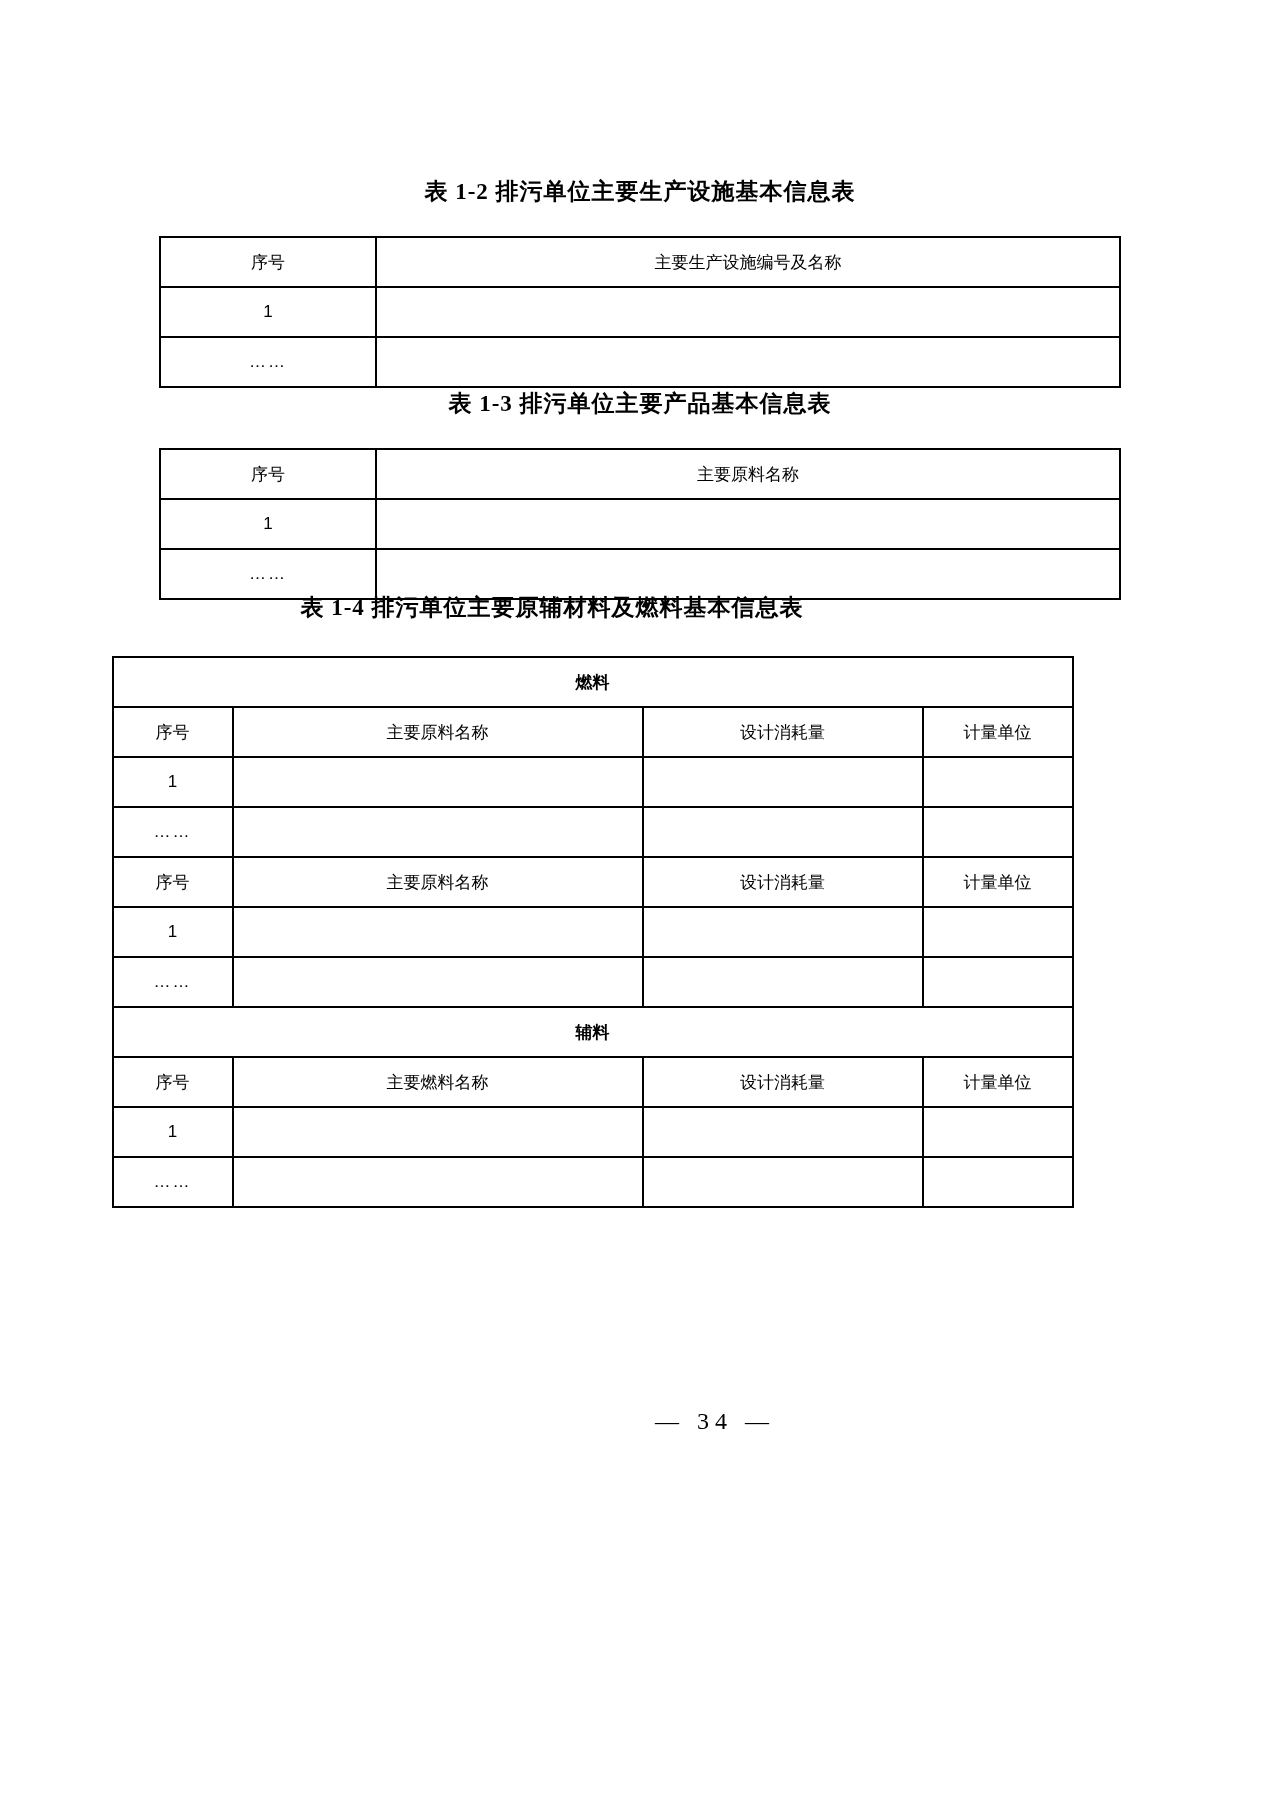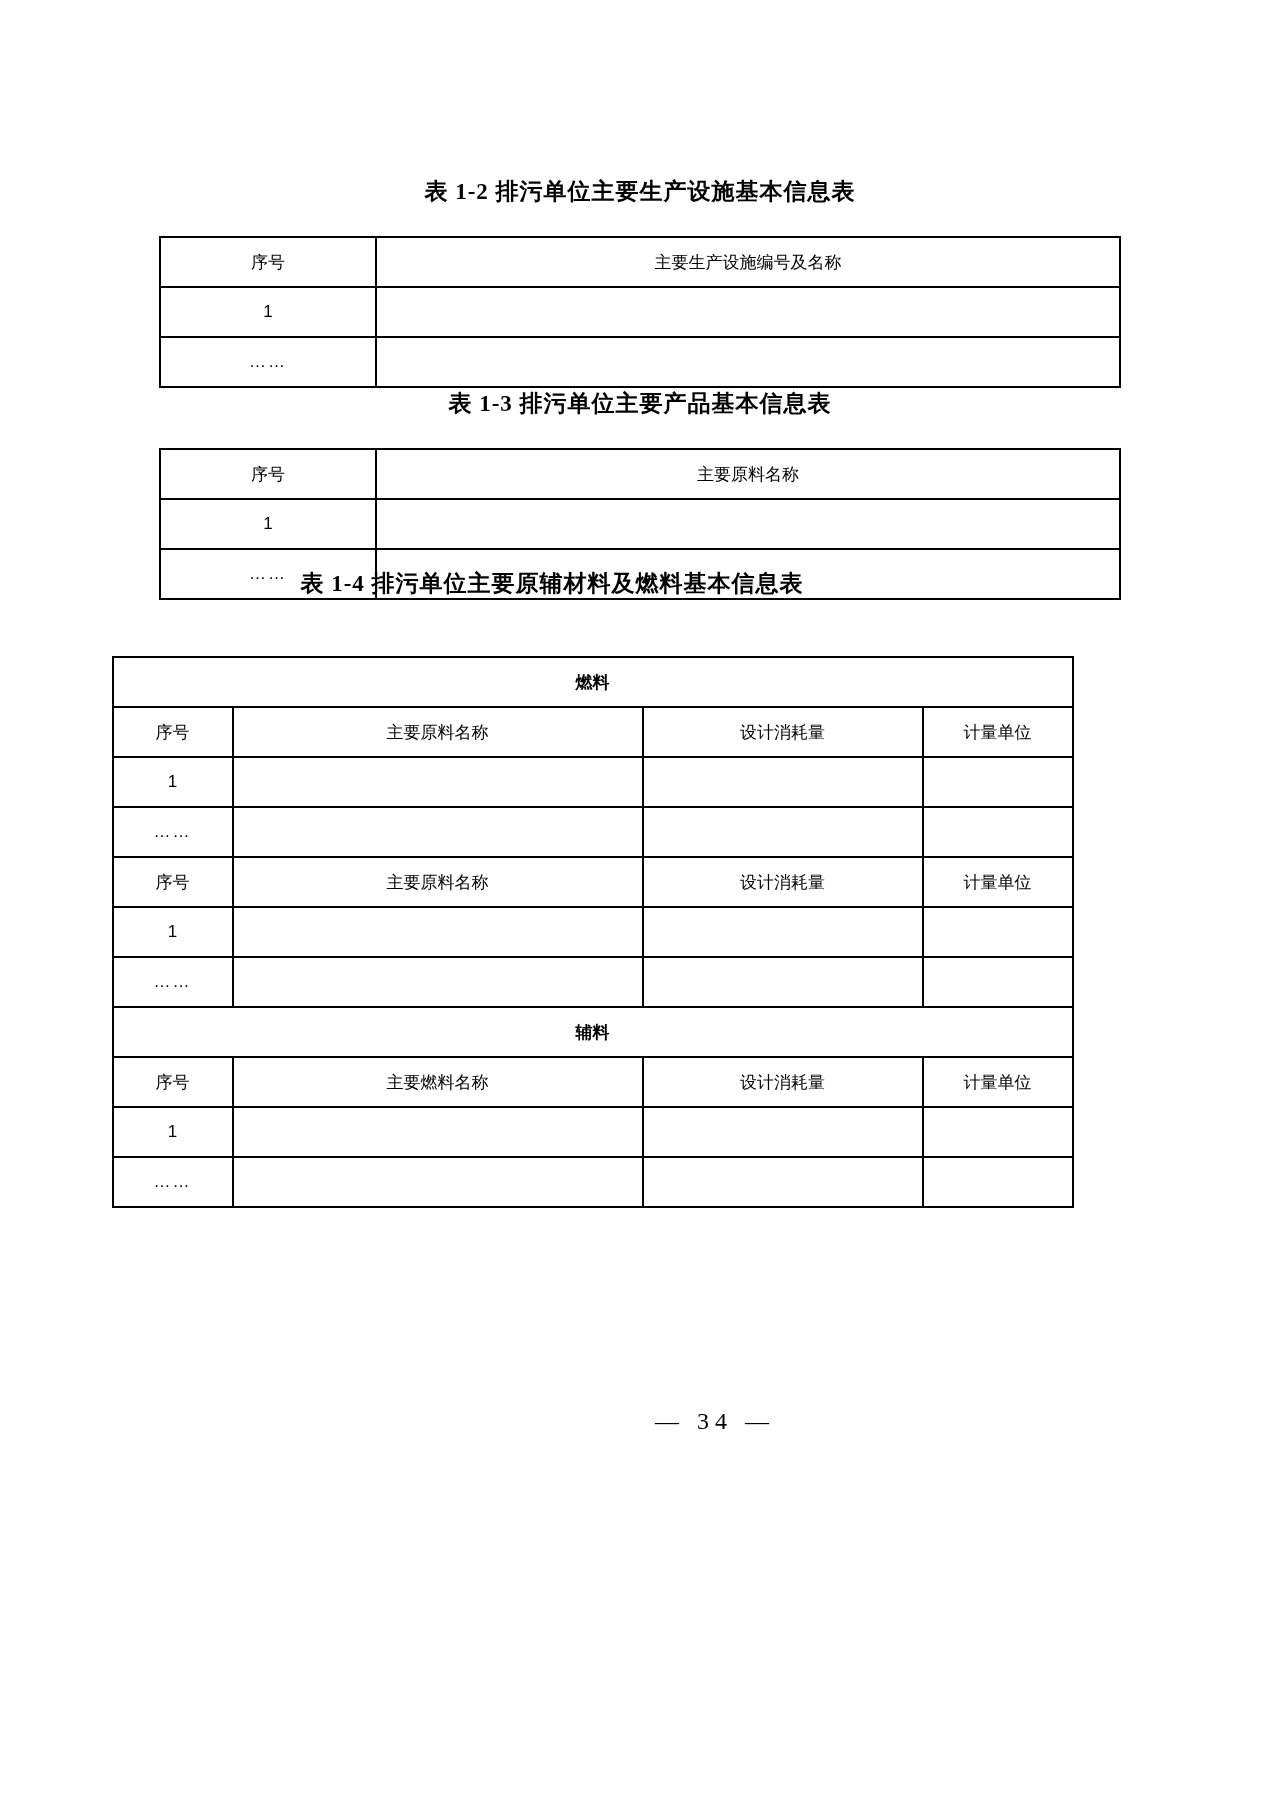--- a/index.html
+++ b/index.html
@@ -55,21 +55,21 @@
     font-weight: bold;
   }
 
   
   #title-1-2 { position: absolute; left: 0; top: 176px; width: 1280px; }
   #table-1-2 { position: absolute; left: 0; top: 228px; width: 1280px; }
 
   #title-1-3 { position: absolute; left: 0; top: 388px; width: 1280px; }
   #table-1-3 { position: absolute; left: 0; top: 440px; width: 1280px; }
 
-  #title-1-4 { position: absolute; left: 0; top: 568px; width: 1104px; text-align: center; }
+  #title-1-4 { position: absolute; left: 0; top: 592px; width: 1104px; text-align: center; }
   #table-1-4 { position: absolute; left: 0; top: 648px; width: 1185px; }
 
   .footer {
     position: absolute;
     left: 0;
     top: 1408px;
     width: 1280px;
     text-align: center;
     padding-left: 150px;
     box-sizing: border-box;

